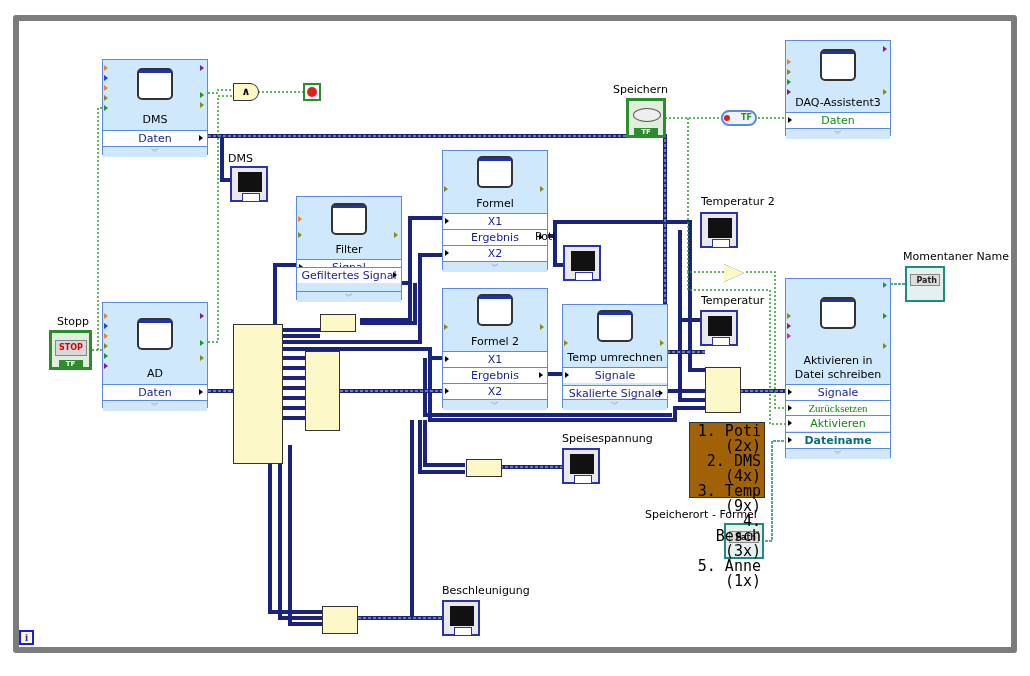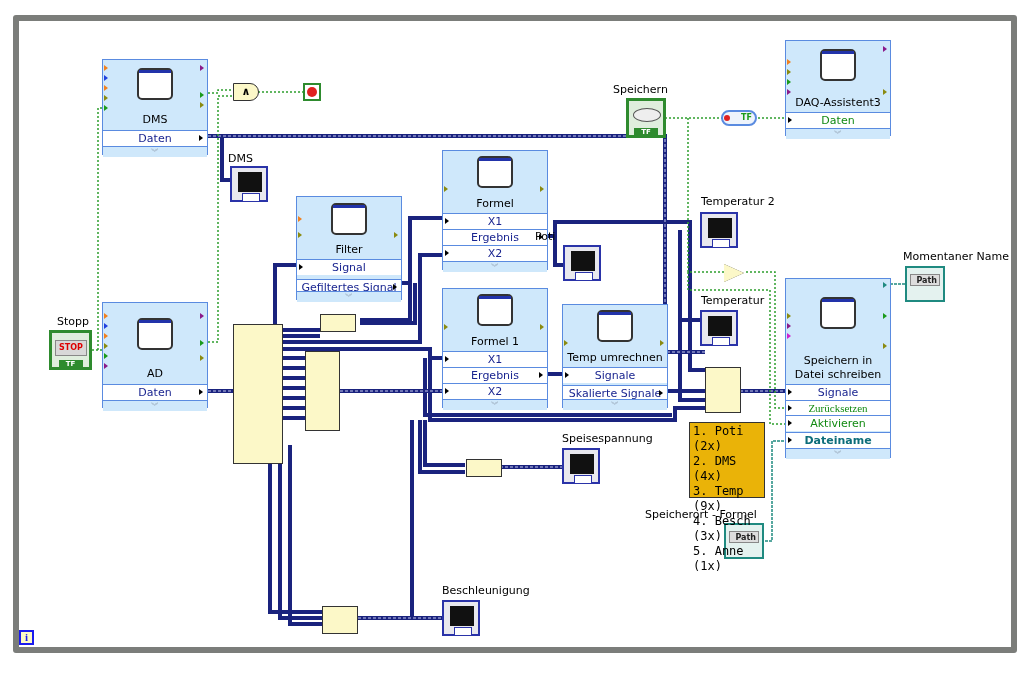--- a/index.html
+++ b/index.html
@@ -20,21 +20,21 @@
   .pin{position:absolute;width:0;height:0;border-left:4px solid;border-top:3px solid transparent;border-bottom:3px solid transparent;}
   .lbl{position:absolute;font-size:11px;color:#000;white-space:nowrap;}
   .graph{position:absolute;width:38px;height:36px;border:2px solid #2a33a8;background:#e8e8ee;box-sizing:border-box;}
   .graph .scr{position:absolute;left:6px;top:4px;width:24px;height:20px;background:#111;}
   .graph .foot{position:absolute;left:10px;bottom:-2px;width:16px;height:7px;background:#fff;border:1px solid #2a33a8;}
   .pathctl{position:absolute;width:40px;height:36px;border:2px solid #1f8a80;background:#e4f2ef;box-sizing:border-box;}
   .pathctl .pin-t{position:absolute;left:3px;top:6px;width:30px;height:12px;background:#ddd;border:1px solid #888;font-size:8px;line-height:11px;text-align:right;padding-right:2px;box-sizing:border-box;font-weight:bold;color:#222;}
   .boolctl{position:absolute;border:3px solid #2e8b2e;background:#dfeedd;box-sizing:border-box;}
   .tf{position:absolute;left:50%;bottom:-1px;width:24px;margin-left:-12px;height:8px;background:#2e8b2e;color:#fff;font-size:7px;line-height:8px;text-align:center;font-weight:bold;}
   .bundle{position:absolute;background:#fcf8c8;border:1px solid #333;box-sizing:border-box;}
-  .note{position:absolute;background:#eab308;border:1px solid #333;font-family:"DejaVu Sans Mono","Liberation Mono",monospace;font-size:12px;line-height:15px;padding:1px 3px;box-sizing:border-box;}
+  .note{position:absolute;background:#a16207;border:1px solid #333;font-family:"DejaVu Sans Mono","Liberation Mono",monospace;font-size:15px;line-height:15px;padding:1px 3px;box-sizing:border-box;text-align:right;}
   .info{position:absolute;left:19px;top:630px;width:15px;height:15px;border:2px solid #1a1aee;background:#fdfac4;box-sizing:border-box;color:#1a1aee;font-size:11px;font-weight:bold;text-align:center;line-height:11px;font-family:"Liberation Serif",serif;}
 </style>
 </head>
 <body>
 
 <div class="frame"></div>
 
 <svg class="wires" viewBox="0 0 1030 676">
   <defs>
     <pattern id="dyn" width="6" height="6" patternUnits="userSpaceOnUse">
@@ -152,40 +152,40 @@
   <div class="expander" style="top:97px;">︾</div>
 </div>
 
 <div class="express" style="left:296px;top:196px;width:106px;height:104px;">
   <span class="pin" style="left:1px;top:19px;border-left-color:#f08020;"></span>
   <span class="pin" style="left:1px;top:35px;border-left-color:#8a8a10;"></span>
   <span class="pin" style="right:3px;top:35px;border-left-color:#8a8a10;"></span>
   <div class="ex-icon" style="top:6px;"></div>
   <div class="ex-title" style="top:46px;">Filter</div>
   <div class="term blue" style="top:62px;"><span class="arr-in"></span><span>Signal</span></div>
-  <div class="term blue" style="top:82px;text-align:center;"><span>Gefiltertes Signal</span><span class="arr-out"></span></div>
+  <div class="term blue" style="top:70px;text-align:center;"><span>Gefiltertes Signal</span><span class="arr-out"></span></div>
   <div class="expander" style="top:94px;">︾</div>
 </div>
 
 <div class="express" style="left:442px;top:150px;width:106px;height:120px;">
   <span class="pin" style="left:1px;top:35px;border-left-color:#8a8a10;"></span>
   <span class="pin" style="right:3px;top:35px;border-left-color:#8a8a10;"></span>
   <div class="ex-icon" style="top:5px;"></div>
   <div class="ex-title" style="top:46px;">Formel</div>
   <div class="term blue" style="top:62px;"><span class="arr-in"></span><span>X1</span></div>
   <div class="term blue" style="top:78px;"><span>Ergebnis</span><span class="arr-out"></span></div>
   <div class="term blue" style="top:94px;"><span class="arr-in"></span><span>X2</span></div>
   <div class="expander" style="top:110px;">︾</div>
 </div>
 
 <div class="express" style="left:442px;top:288px;width:106px;height:120px;">
   <span class="pin" style="left:1px;top:35px;border-left-color:#8a8a10;"></span>
   <span class="pin" style="right:3px;top:35px;border-left-color:#8a8a10;"></span>
   <div class="ex-icon" style="top:5px;"></div>
-  <div class="ex-title" style="top:46px;">Formel 1</div>
+  <div class="ex-title" style="top:46px;">Formel 2</div>
   <div class="term blue" style="top:62px;"><span class="arr-in"></span><span>X1</span></div>
   <div class="term blue" style="top:78px;"><span>Ergebnis</span><span class="arr-out"></span></div>
   <div class="term blue" style="top:94px;"><span class="arr-in"></span><span>X2</span></div>
   <div class="expander" style="top:110px;">︾</div>
 </div>
 
 <div class="express" style="left:562px;top:304px;width:106px;height:104px;">
   <span class="pin" style="left:1px;top:35px;border-left-color:#8a8a10;"></span>
   <span class="pin" style="right:3px;top:35px;border-left-color:#8a8a10;"></span>
   <div class="ex-icon" style="top:5px;"></div>
@@ -209,21 +209,21 @@
 </div>
 
 <div class="express" style="left:785px;top:278px;width:106px;height:180px;">
   <span class="pin" style="left:1px;top:34px;border-left-color:#8a8a10;"></span>
   <span class="pin" style="left:1px;top:44px;border-left-color:#8a1a8a;"></span>
   <span class="pin" style="left:1px;top:54px;border-left-color:#d020d0;"></span>
   <span class="pin" style="right:3px;top:3px;border-left-color:#1f8a80;"></span>
   <span class="pin" style="right:3px;top:34px;border-left-color:#1a9a1a;"></span>
   <span class="pin" style="right:3px;top:64px;border-left-color:#8a8a10;"></span>
   <div class="ex-icon" style="top:18px;"></div>
-  <div class="ex-title" style="top:75px;">Speichern in</div>
+  <div class="ex-title" style="top:75px;">Aktivieren in</div>
   <div class="ex-title" style="top:89px;">Datei schreiben</div>
   <div class="term blue" style="top:105px;"><span class="arr-in"></span><span>Signale</span></div>
   <div class="term green" style="top:121px;font-family:Liberation Serif, serif;"><span class="arr-in"></span><span>Zurücksetzen</span></div>
   <div class="term green" style="top:136px;"><span class="arr-in"></span><span>Aktivieren</span></div>
   <div class="term teal" style="top:153px;"><span class="arr-in"></span><span>Dateiname</span></div>
   <div class="expander" style="top:169px;">︾</div>
 </div>
 
 <div class="lbl" style="left:228px;top:152px;">DMS</div>
 <div class="graph" style="left:230px;top:166px;">

